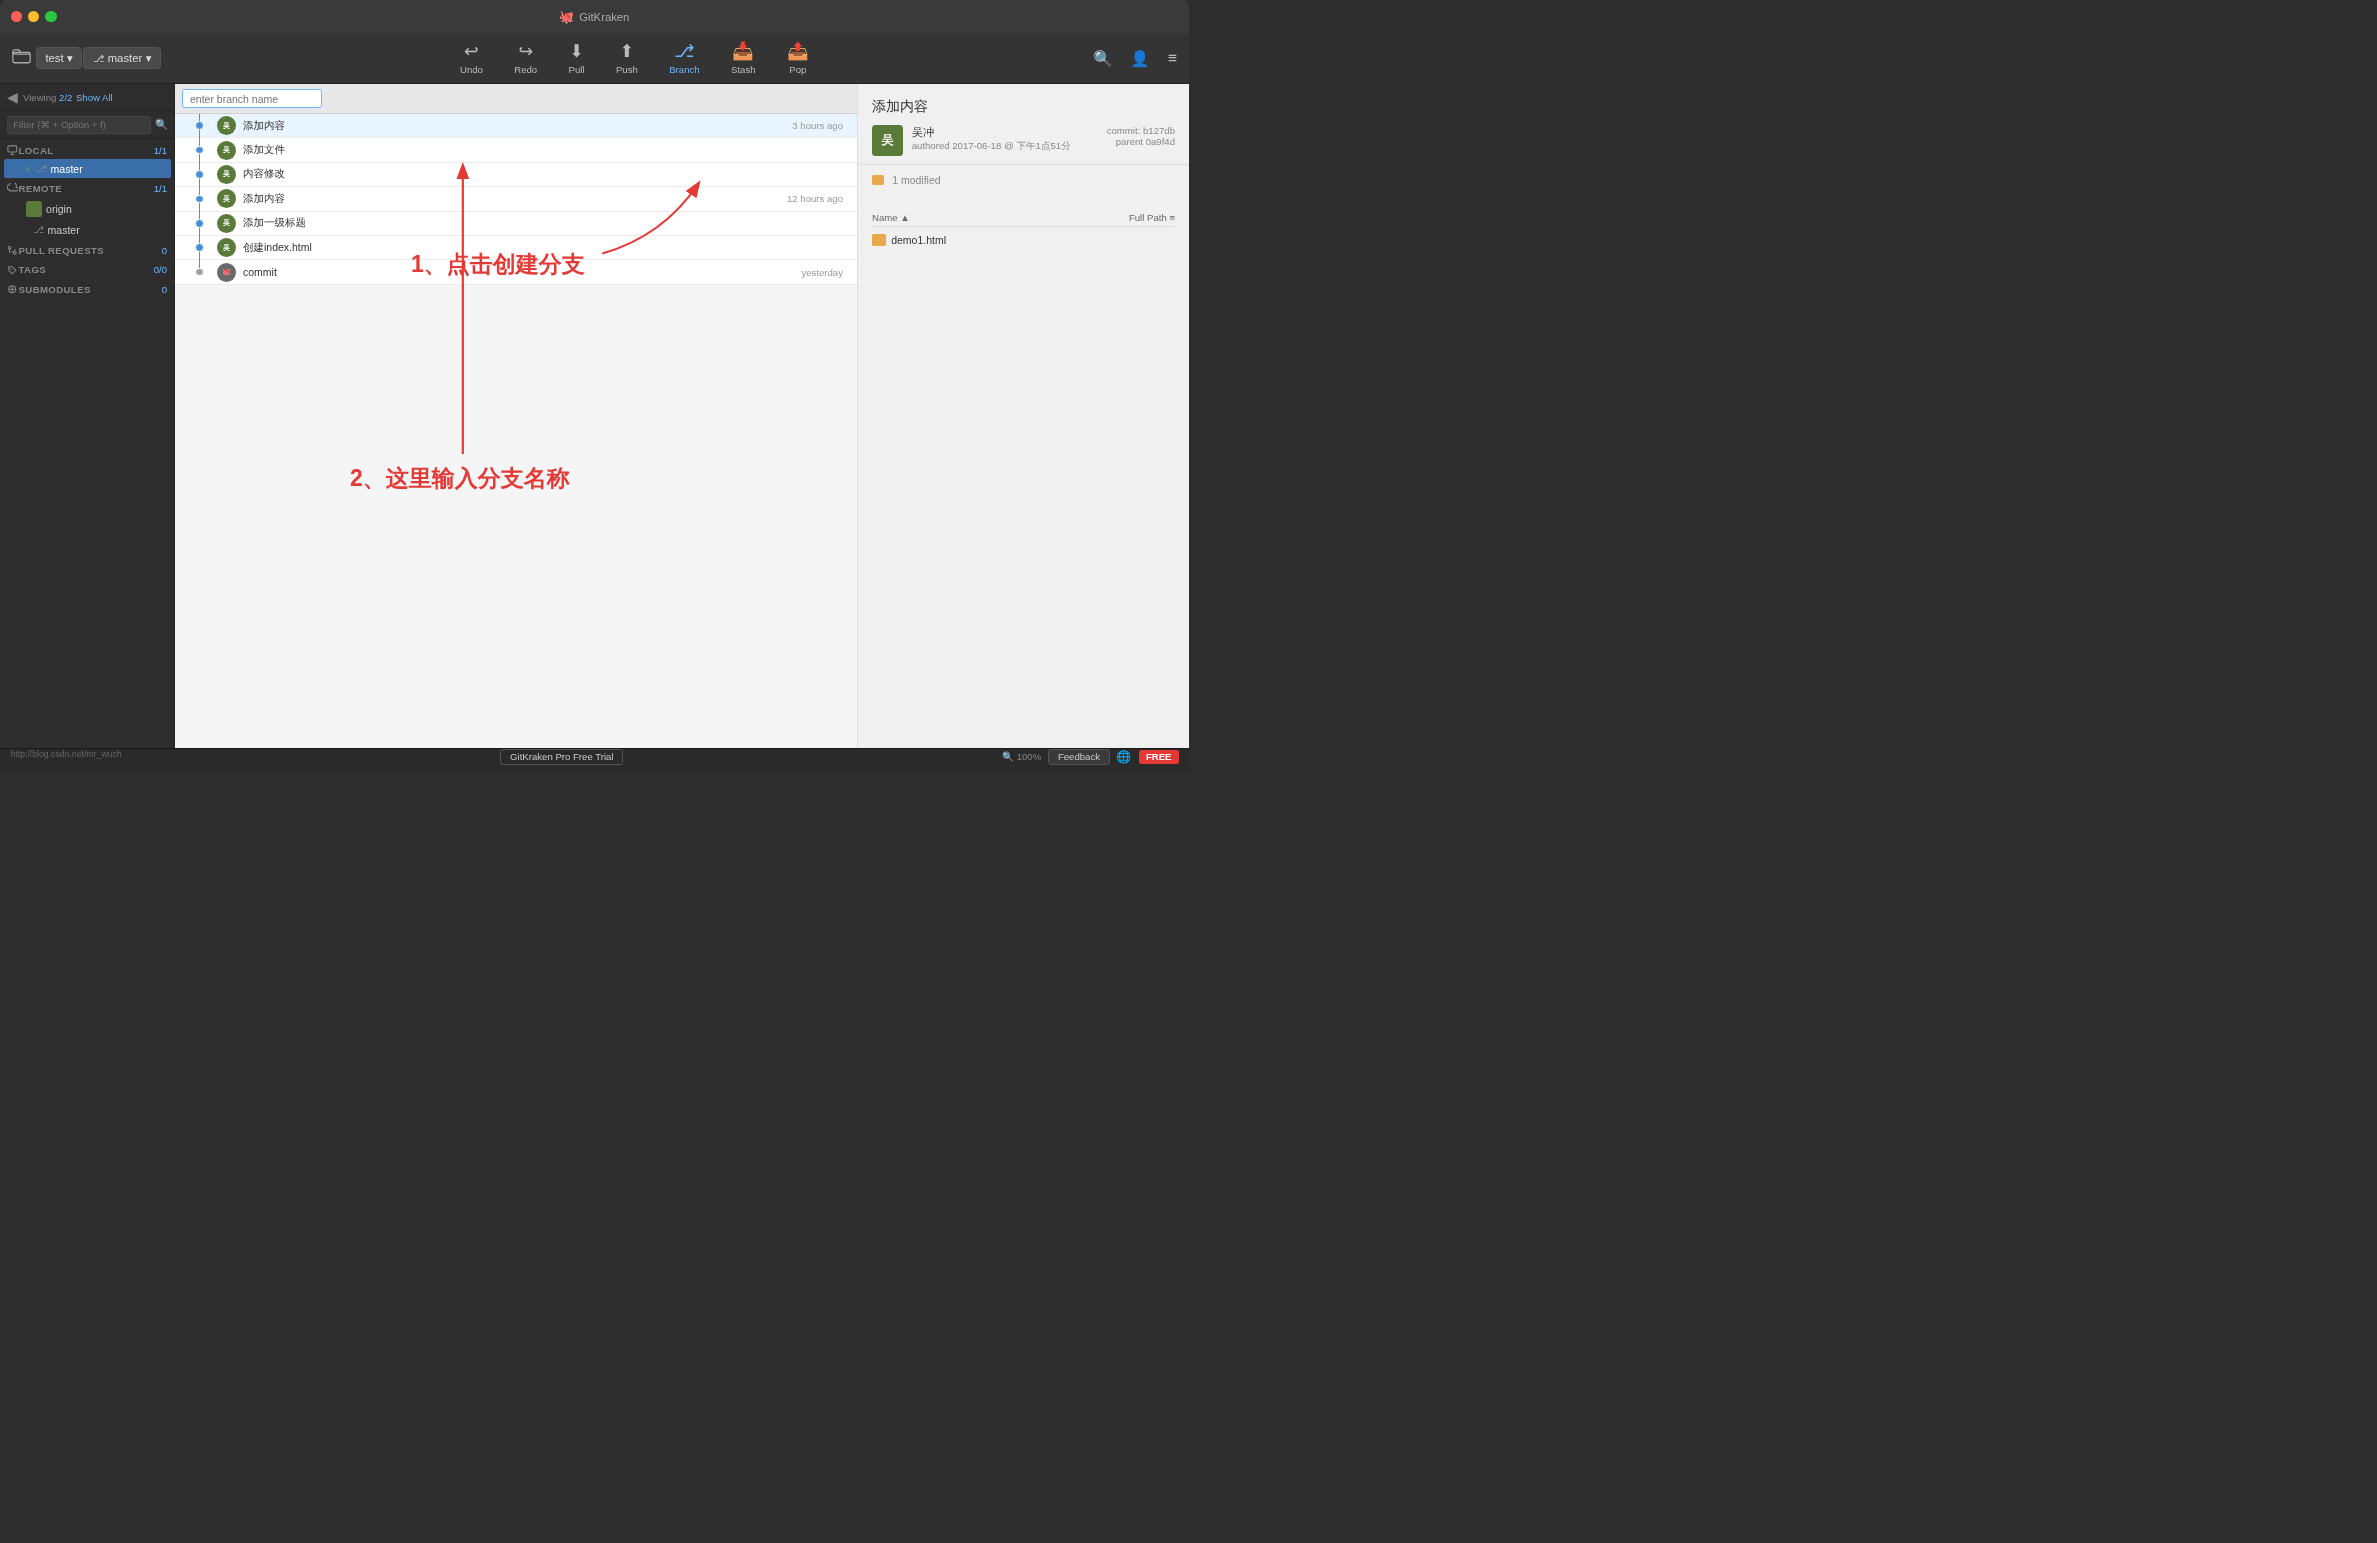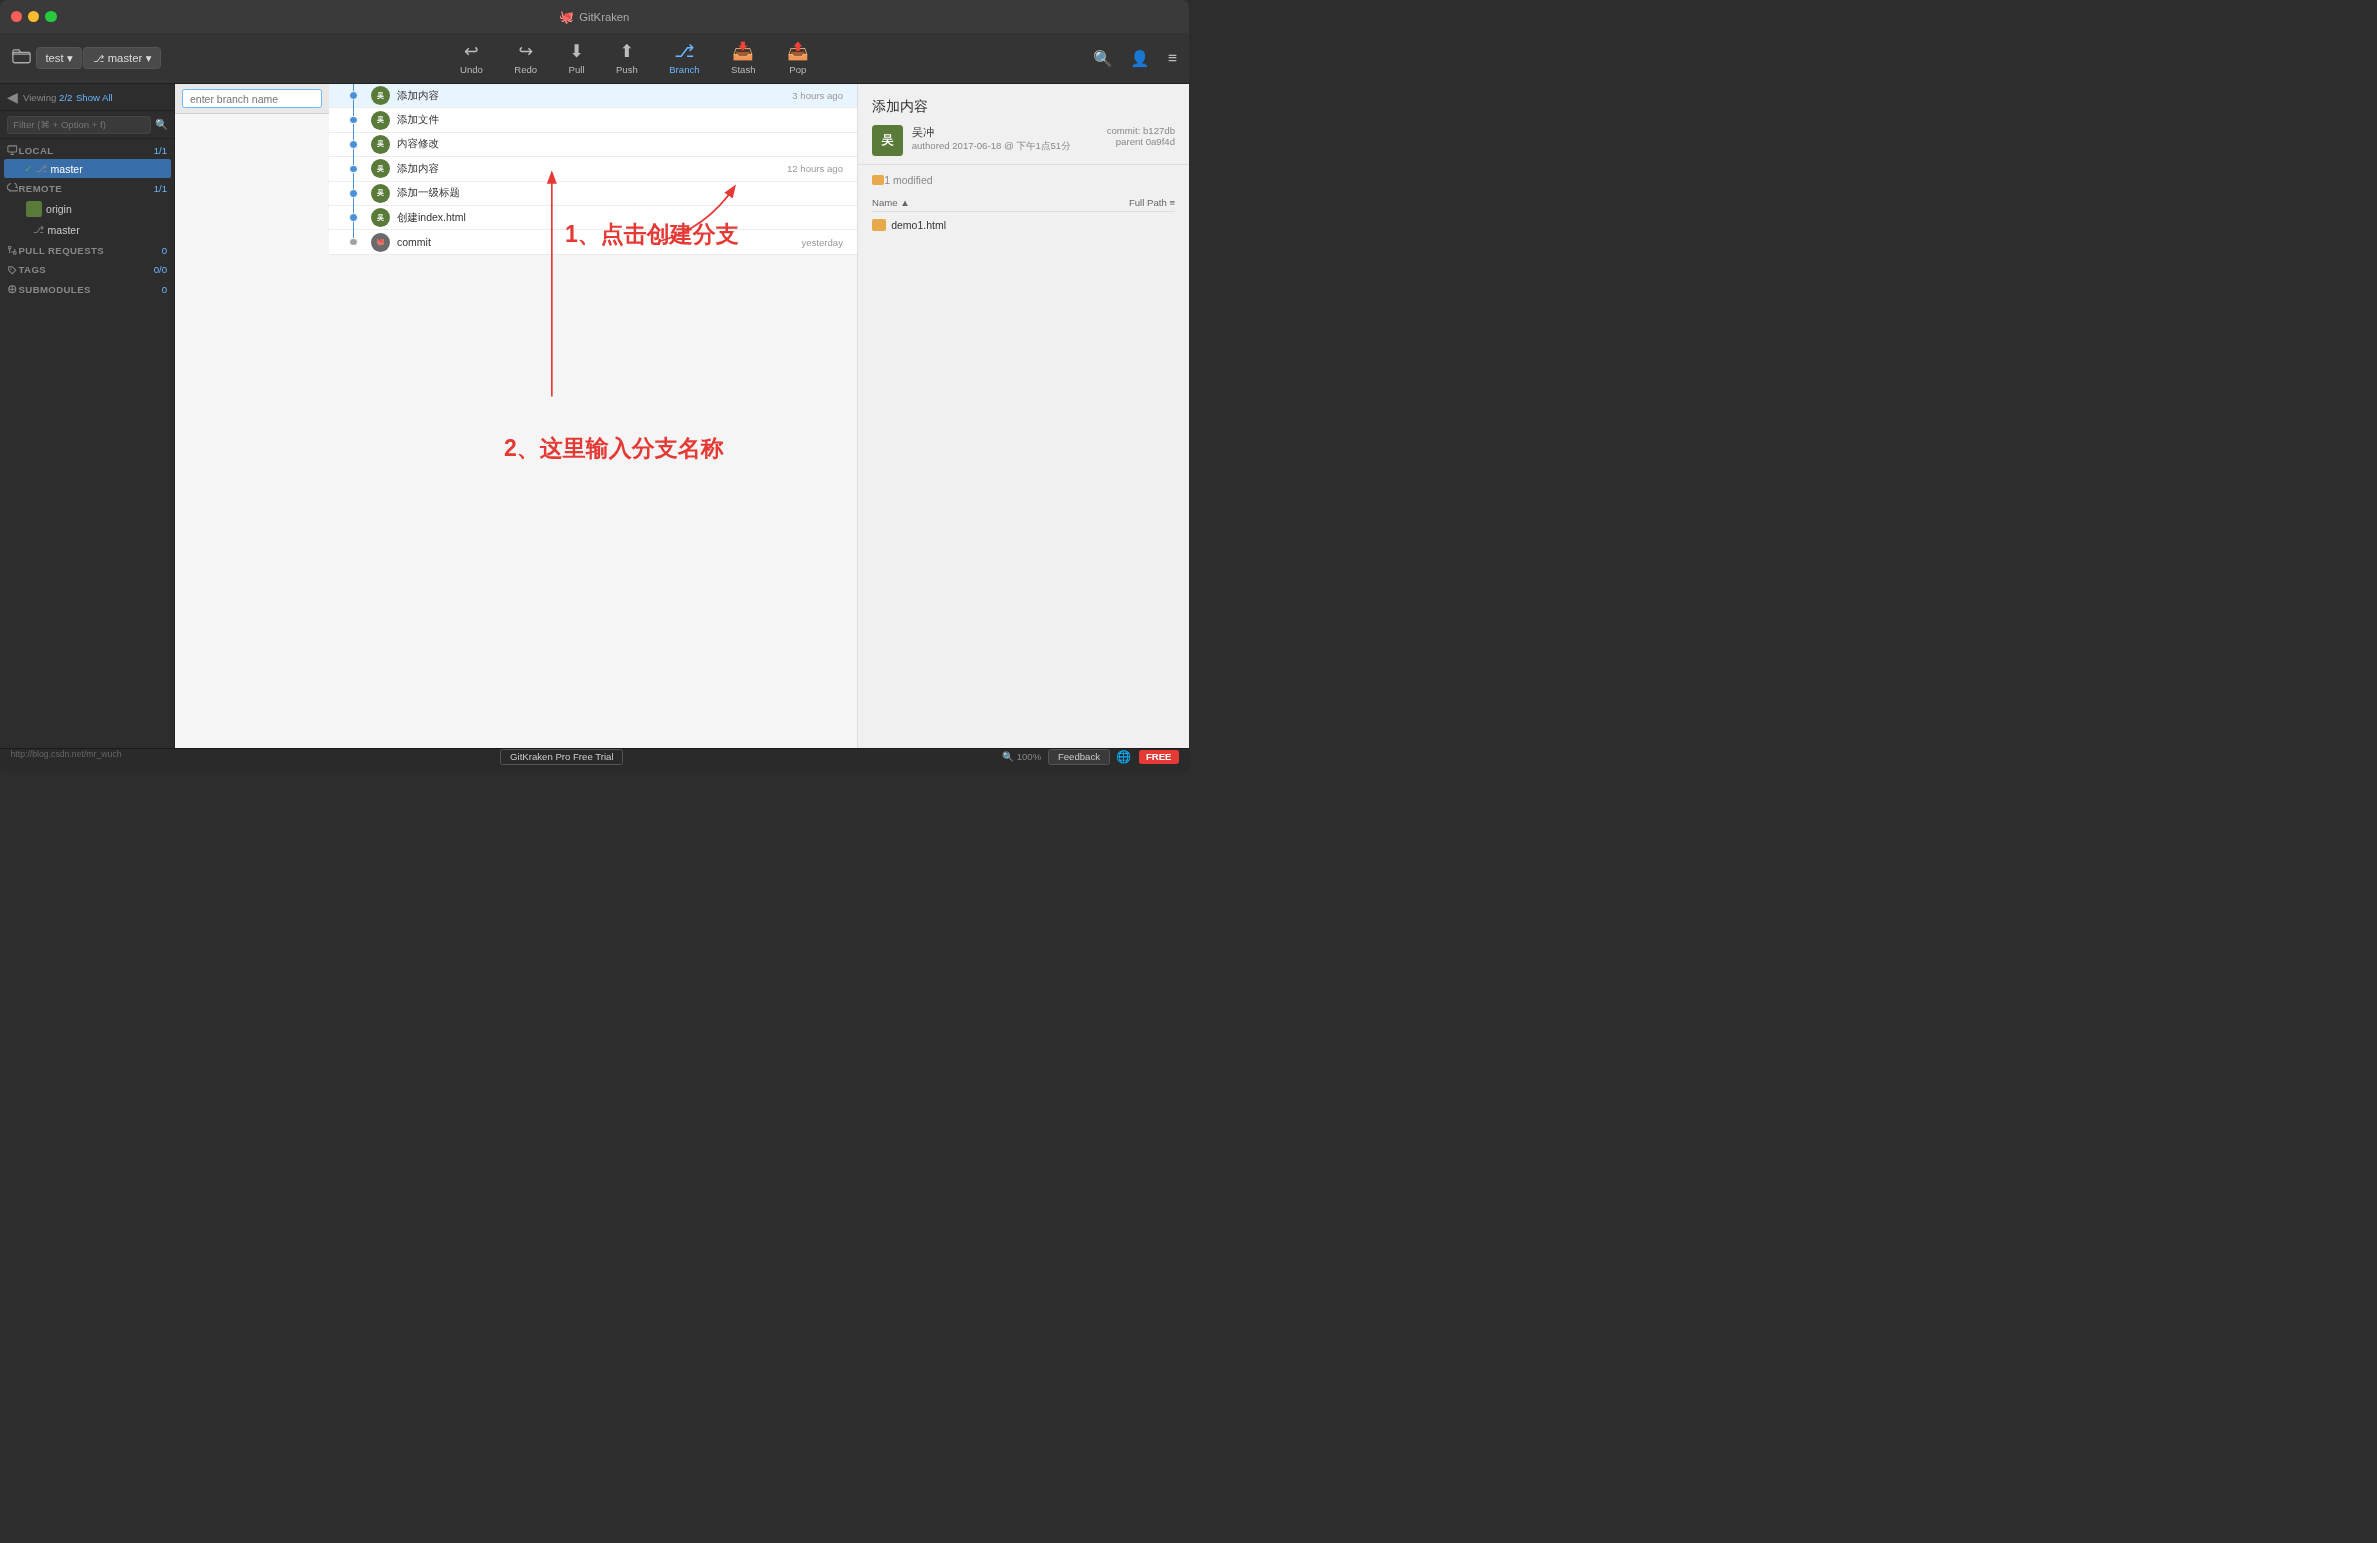--- a/index.html
+++ b/index.html
@@ -225,21 +225,21 @@
     .branch-item.active { background: #3a6ea8; color: #fff; border-radius: 2.6px; margin: 0 3.5px; }
     .branch-item .check { color: #4caf50; margin-right: 3.5px; font-size: 9.6px; }
     .branch-item .branch-icon { margin-right: 3.5px; color: #888; font-size: 9.6px; }
     .remote-section .branch-item { padding-left: 26px; }
     .origin-item { padding-left: 21px; }
     
     .graph-area {
       flex: 1;
       background: #f5f5f5;
       display: flex;
-      flex-direction: row;
+      flex-direction: column;
       overflow: hidden;
     }
     .graph-header {
       display: flex;
       align-items: center;
       height: 30px;
       background: #e8e8e8;
       border-bottom: 0.9px solid #d0d0d0;
       padding: 0 7px;
     }
@@ -323,24 +323,24 @@
       font-size: 9.6px;
       color: #888;
       text-align: right;
     }
     .files-section {
       padding: 8.7px 14px;
     }
     .files-title {
       font-size: 10.5px;
       color: #888;
-      margin-bottom: 7px;
-      display: flex;
-      align-items: center;
-      gap: 0;
+      margin-bottom: 22px;
+      display: flex;
+      align-items: center;
+      gap: 8px;
     }
     .files-table-header {
       display: flex;
       align-items: center;
       padding: 3.5px 0;
       border-bottom: 0.9px solid #ddd;
       margin-bottom: 3.5px;
     }
     .files-table-header .col-name { flex: 1; font-size: 9.6px; color: #666; display: flex; align-items: center; gap: 2.6px; }
     .files-table-header .col-path { font-size: 9.6px; color: #666; display: flex; align-items: center; gap: 2.6px; }

